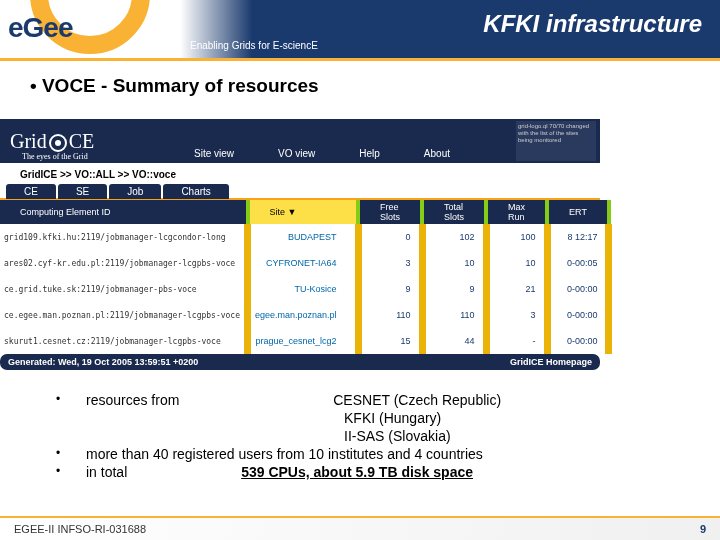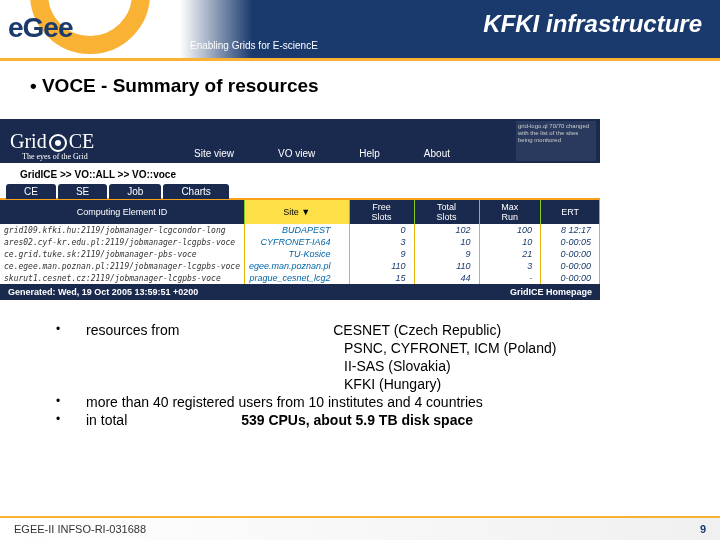--- a/index.html
+++ b/index.html
@@ -25,35 +25,35 @@
   .gi-menu { position: absolute; right: 150px; bottom: 4px; display: flex; gap: 44px; font-size: 10px; color: #fff; }
   .gi-stats { position: absolute; right: 4px; top: 2px; width: 80px; height: 40px; background: #2a3a5e; font-size: 6px; color: #ccc; padding: 2px; line-height: 1.2; }
   .gi-sep { height: 2px; background: #fff; }
 
   .gi-breadcrumb { font-size: 10px; font-weight: bold; padding: 4px 20px; color: #000; }
   .gi-tabs { display: flex; gap: 2px; padding-left: 6px; font-size: 10px; }
   .gi-tab { background: #1a2a4e; color: #fff; padding: 2px 18px; border-radius: 3px 3px 0 0; }
   .gi-hr { height: 2px; background: #f9a21a; margin-top: -1px; }
 
   .gi-table { width: 100%; border-collapse: collapse; font-size: 9px; }
-  .gi-table th { background: #1a2a4e; color: #fff; font-weight: normal; padding: 2px 20px; text-align: center; border-right: 1px solid #84cc16; }
+  .gi-table th { background: #1a2a4e; color: #fff; font-weight: normal; padding: 2px 20px; text-align: left; border-right: 4px solid #84cc16; }
   .gi-table th.site { background: #fde047; color: #000; }
-  .gi-table td { padding: 1px 4px; color: #333; border-right: 1px solid #eab308; white-space: nowrap; font-style: italic; }
+  .gi-table td { padding: 8px 4px; color: #333; border-right: 7px solid #eab308; white-space: nowrap; }
   .gi-table td.site { color: #0066aa; text-align: right; padding-right: 18px; }
   .gi-table td.num { text-align: right; padding-right: 8px; color: #1a3a6e; }
   .gi-table td.ce { color: #333; font-family: monospace; font-size: 8px; }
 
-  .gi-footer { background: #1a2a4e; color: #fff; font-size: 9px; padding: 3px 8px; display: flex; justify-content: space-between; font-weight: bold; }
+  .gi-footer { background: #1a2a4e; color: #fff; font-size: 9px; padding: 3px 8px; display: flex; justify-content: space-between; font-weight: bold; border-radius: 7px; }
 
   .bullets { margin-top: 22px; font-size: 14px; }
   .bullet-row { display: flex; margin-bottom: 2px; }
   .bullet-mark { width: 56px; text-align: center; color: #000; font-size: 12px; }
   .bullet-text { flex: 1; }
   .res-right { margin-left: 150px; }
-  .strong-num { font-weight: bold; }
+  .strong-num { font-weight: bold; text-decoration: underline; }
 
   .footer-bar { position: absolute; bottom: 0; left: 0; right: 0; height: 24px; background: linear-gradient(to right, #fff, #f0f0f0); border-top: 2px solid #f9b233; display: flex; justify-content: space-between; align-items: center; padding: 0 14px; font-size: 11px; color: #333; gap: 9px; }
   .footer-bar .pnum { color: #1a3a6e; font-weight: bold; }
 </style>
 </head>
 <body>
 
 <div class="header">
   <div class="logo-area">
     <div class="logo-arc"></div>
@@ -153,29 +153,25 @@
   <div class="bullets">
     <div class="bullet-row">
       <div class="bullet-mark">•</div>
       <div class="bullet-text">
         <span>resources from</span>
         <span class="res-right">CESNET (Czech Republic)</span>
       </div>
     </div>
     <div class="bullet-row">
         <div class="bullet-mark"></div>
-        <div class="bullet-text"><span style="margin-left:258px">PSNC, CYFRONET, ICM (Poland)</span></div>
+        <div class="bullet-text"><span style="margin-left:258px">KFKI (Hungary)</span></div>
       </div>
     <div class="bullet-row">
         <div class="bullet-mark"></div>
         <div class="bullet-text"><span style="margin-left:258px">II-SAS (Slovakia)</span></div>
-      </div>
-    <div class="bullet-row">
-        <div class="bullet-mark"></div>
-        <div class="bullet-text"><span style="margin-left:258px">KFKI (Hungary)</span></div>
       </div>
     <div class="bullet-row">
       <div class="bullet-mark">•</div>
       <div class="bullet-text">more than 40 registered users from 10 institutes and 4 countries</div>
     </div>
     <div class="bullet-row">
       <div class="bullet-mark">•</div>
       <div class="bullet-text">
         <span>in total</span>
         <span style="margin-left:110px" class="strong-num">539 CPUs, about 5.9 TB disk space</span>

